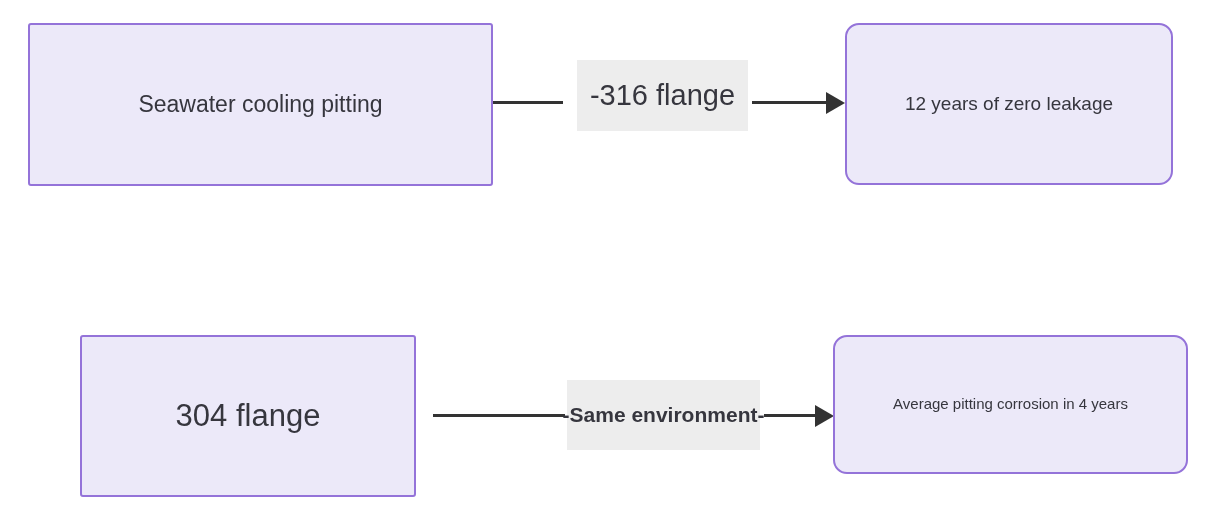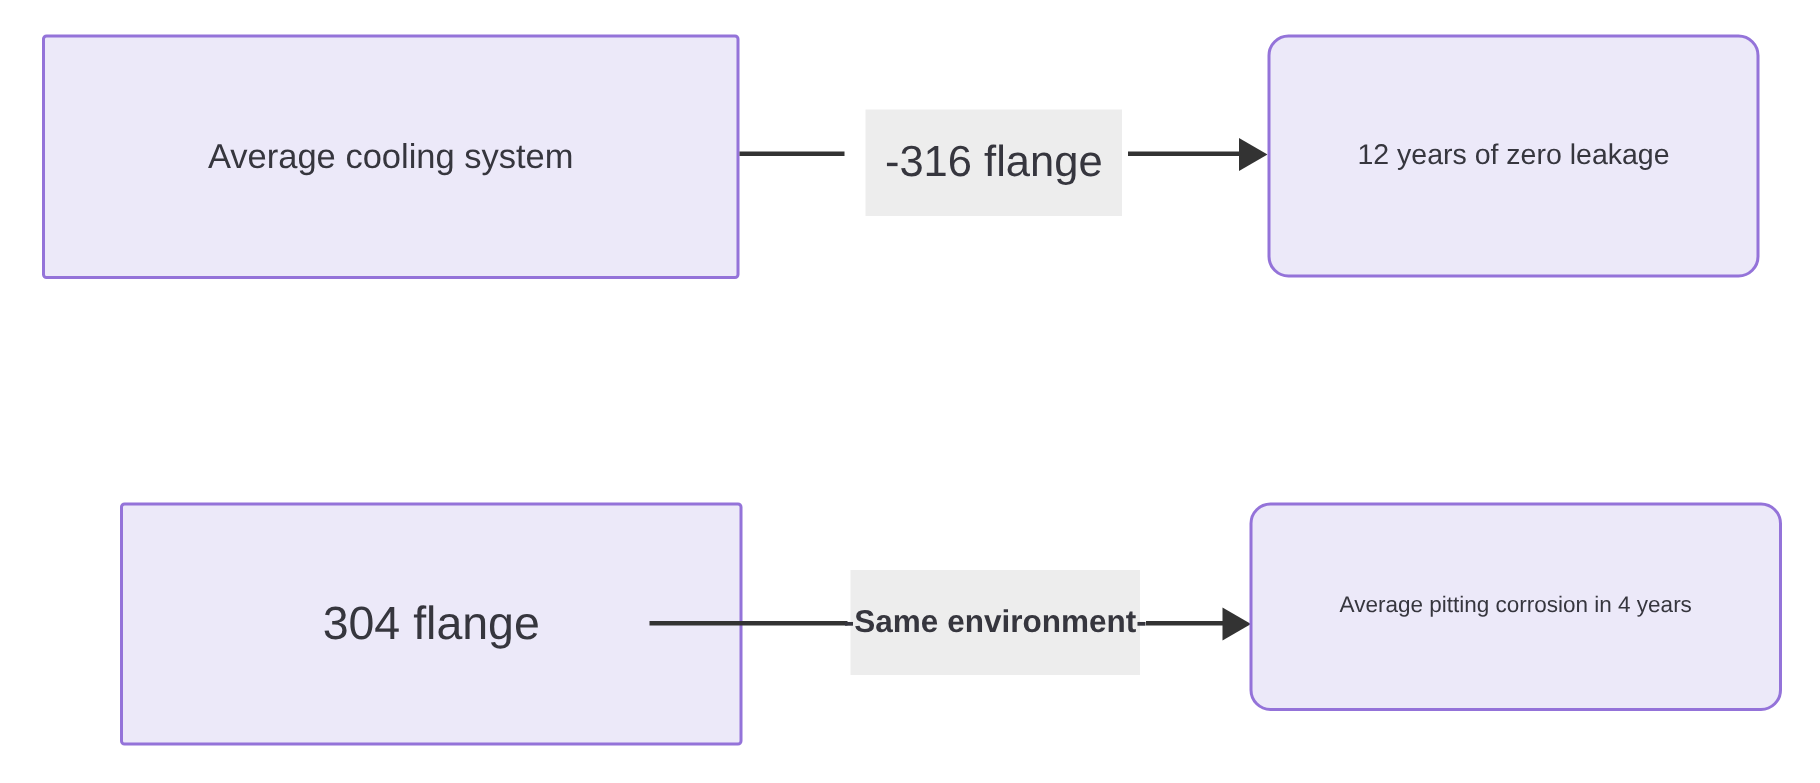--- a/index.html
+++ b/index.html
@@ -27,21 +27,21 @@
     border:2.5px solid var(--node-border);
     text-align:center;
     color:var(--text-color);
     line-height:1.25;
     padding:0 14px;
   }
   .node.rect{border-radius:3px;}
   .node.rounded{border-radius:14px;align-items:center;}
   #node-a{left:28px;top:23px;width:465px;height:163px;font-size:23px;}
   #node-b{left:845px;top:23px;width:328px;height:162px;font-size:19px;}
-  #node-c{left:80px;top:335px;width:415px;height:162px;font-size:31px;}
+  #node-c{left:80px;top:335px;width:336px;height:162px;font-size:31px;}
   #node-d{left:833px;top:335px;width:355px;height:139px;font-size:15px;}
   .edge-line{
     position:absolute;height:3px;background:var(--edge-color);
   }
   #e1-seg1{left:493px;top:101px;width:70px;}
   #e1-seg2{left:752px;top:101px;width:77px;}
   #e2-seg1{left:433px;top:414px;width:132px;}
   #e2-seg2{left:764px;top:414px;width:53px;}
   .arrowhead{
     position:absolute;width:0;height:0;
@@ -52,30 +52,30 @@
   #e1-arrow{left:826px;top:92px;}
   #e2-arrow{left:815px;top:405px;}
   .edge-label{
     position:absolute;
     display:flex;align-items:center;justify-content:center;
     background:var(--label-bg);
     color:var(--text-color);
     text-align:center;
     white-space:nowrap;
   }
-  #e1-label{left:577px;top:73px;width:171px;height:71px;font-size:29px;}
+  #e1-label{left:577px;top:60px;width:171px;height:71px;font-size:29px;}
   #e2-label{left:567px;top:380px;width:193px;height:70px;font-size:21px;font-weight:bold;}
 </style>
 </head>
 <body>
 
 <div class="canvas">
 
   <div class="node rect" id="node-a">
-    <span>Average cooling system</span>
+    <span>Seawater cooling pitting</span>
   </div>
 
   <div class="edge-line" id="e1-seg1"></div>
   <div class="edge-label" id="e1-label">
     <span>-316 flange</span>
   </div>
   <div class="edge-line" id="e1-seg2"></div>
   <div class="arrowhead" id="e1-arrow"></div>
 
   <div class="node rounded" id="node-b">

